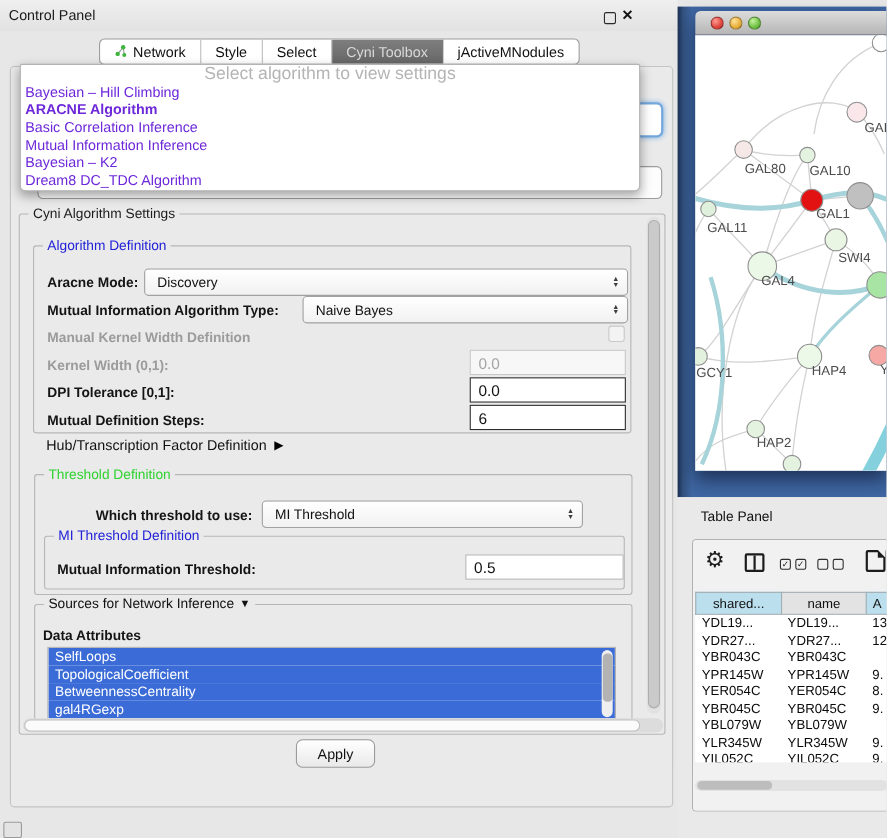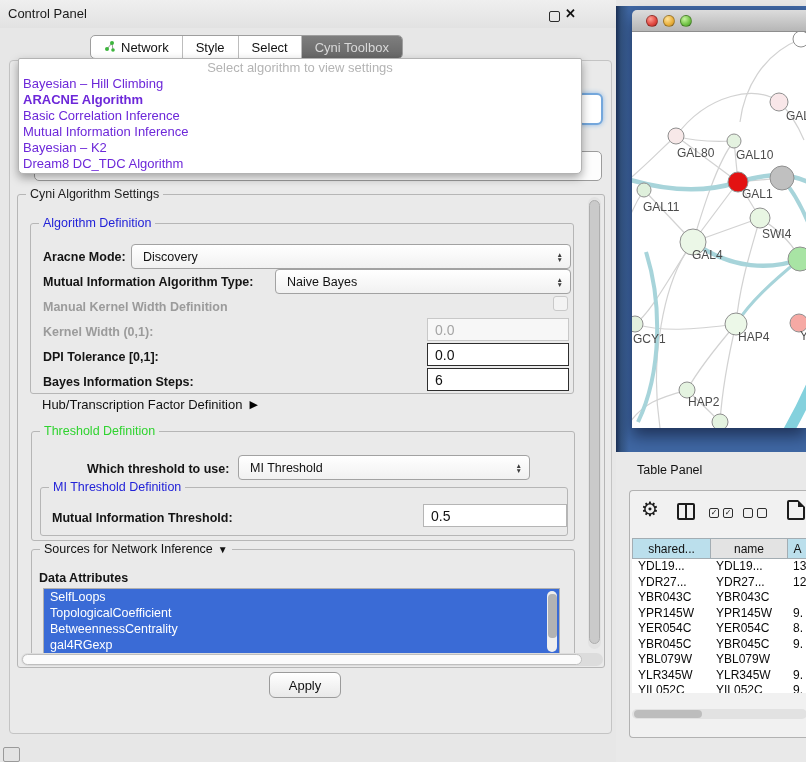--- a/index.html
+++ b/index.html
@@ -20,21 +20,21 @@
   .top-tabs { left:90px; top:35px; }
 
   .content-panel { left:9px; top:60px; width:603px; height:674px; background:#eaeaea; border:1px solid #c4c4c4; border-radius:4px; }
 
   
   .combo-sliver { left:24px; top:90px; width:568px; height:30px; background:#fdfdfd; border:1px solid #9c9c9c; border-radius:5px; }
   .focus-ring { left:567px; top:32px; width:26px; height:32px; background:#fff; border:2px solid #74a7dc; border-radius:6px; box-shadow:0 0 5px #8cb8e4; }
 
   
   .popup { left:8px; top:-3px; width:564px; height:116px; background:#fff; border:1px solid #b3b3b3; border-radius:2px 2px 5px 5px; box-shadow:0 4px 10px rgba(0,0,0,.35); z-index:30; }
-  .popup .ph { height:17px; line-height:17px; text-align:center; color:#b4b4b4; font-size:13px; }
+  .popup .ph { height:17px; line-height:17px; text-align:center; color:#b4b4b4; font-size:16px; }
   .popup .item { height:16px; line-height:16px; padding-left:4px; font-size:13px; color:#6d28d9; white-space:nowrap; }
   .popup .item.hl { font-weight:bold; }
 
   
   .groupbox { border:1px solid #b6b6b6; border-radius:3px; }
   .legend { position:absolute; top:-8px; left:8px; background:#eaeaea; padding:0 4px; font-size:12.5px; color:#1d1d1d; white-space:nowrap; display:flex; gap:5px; align-items:center; }
   .legend.blue { color:#2222d8; }
   .legend.green { color:#2fd32f; }
 
   .cyni-group { left:7px; top:133px; width:588px; height:474px; background:#eaeaea; }
@@ -128,20 +128,23 @@
   </div>
   <div class="seg">
       <span>Style</span>
     </div>
   <div class="seg">
       <span>Select</span>
     </div>
   <div class="seg sel">
       <span>Cyni Toolbox</span>
     </div>
+  <div class="seg">
+      <span>jActiveMNodules</span>
+    </div>
 </div>
 
 <div class="abs content-panel">
 
   <div class="abs combo-sliver"></div>
   <div class="abs focus-ring"></div>
 
   <div class="abs popup">
     <div class="ph">Select algorithm to view settings</div>
     <div class="item">Bayesian – Hill Climbing</div>
@@ -182,21 +185,21 @@
       <span class="lbl dis" style="left:12px; top:101px;">Kernel Width (0,1):</span>
       <div class="field dis" style="left:396px; top:94px; width:142px; height:23px;">
           <span>0.0</span>
         </div>
 
       <span class="lbl" style="left:12px; top:126px;">DPI Tolerance [0,1]:</span>
       <div class="field dark" style="left:396px; top:119px; width:142px; height:23px;">
           <span>0.0</span>
         </div>
 
-      <span class="lbl" style="left:12px; top:151px;">Bayes Information Steps:</span>
+      <span class="lbl" style="left:12px; top:151px;">Mutual Definition Steps:</span>
       <div class="field dark" style="left:396px; top:144px; width:142px; height:23px;">
           <span>6</span>
         </div>
     </div>
 
     <div class="expander" style="left:24px; top:202px;">
       <span>Hub/Transcription Factor Definition</span>
       <span class="tri">▶</span>
     </div>
 

